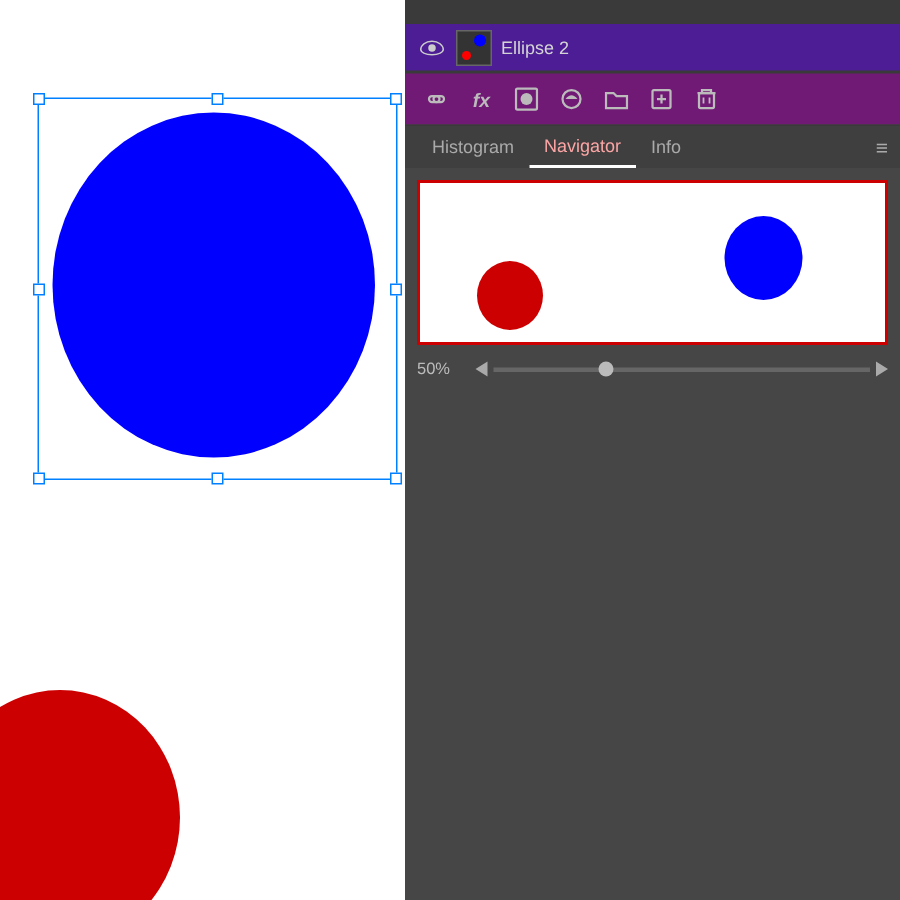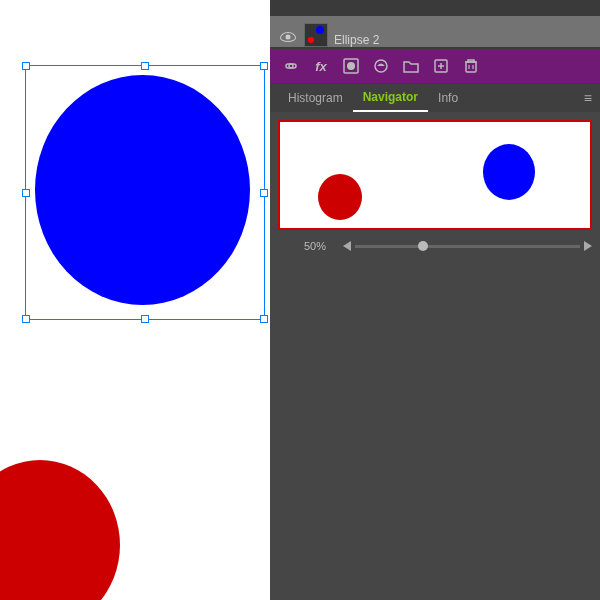--- a/index.html
+++ b/index.html
@@ -104,22 +104,21 @@
     .layer-row {
       display: flex;
       align-items: center;
       height: 32px;
       padding: 0 8px;
       cursor: pointer;
       border-bottom: 1px solid #3a3a3a;
     }
 
     .layer-row.selected {
-      background: #737373;
-      align-items: flex-end;
+      background: #4c1d95;
     }
 
     .layer-visibility {
       width: 20px;
       height: 20px;
       display: flex;
       align-items: center;
       justify-content: center;
       margin-right: 6px;
       flex-shrink: 0;
@@ -270,23 +269,22 @@
       padding: 4px 10px;
       font-size: 12px;
       color: #aaa;
       cursor: pointer;
       height: 100%;
       display: flex;
       align-items: center;
     }
 
     .tab.active {
-      color: #84cc16;
+      color: #fca5a5;
       border-bottom: 2px solid #fff;
-      font-weight: bold;
     }
 
     .tab-menu-icon {
       margin-left: auto;
       color: #aaa;
       font-size: 14px;
       cursor: pointer;
     }
 
     
@@ -323,21 +321,20 @@
       border-radius: 50%;
       bottom: 8px;
       left: 38px;
     }
 
     .zoom-row {
       display: flex;
       align-items: center;
       gap: 4px;
       padding: 2px 0;
-      margin-left: 26px;
     }
 
     .zoom-label {
       font-size: 11px;
       color: #bbb;
       width: 35px;
     }
 
     .zoom-slider-container {
       flex: 1;

